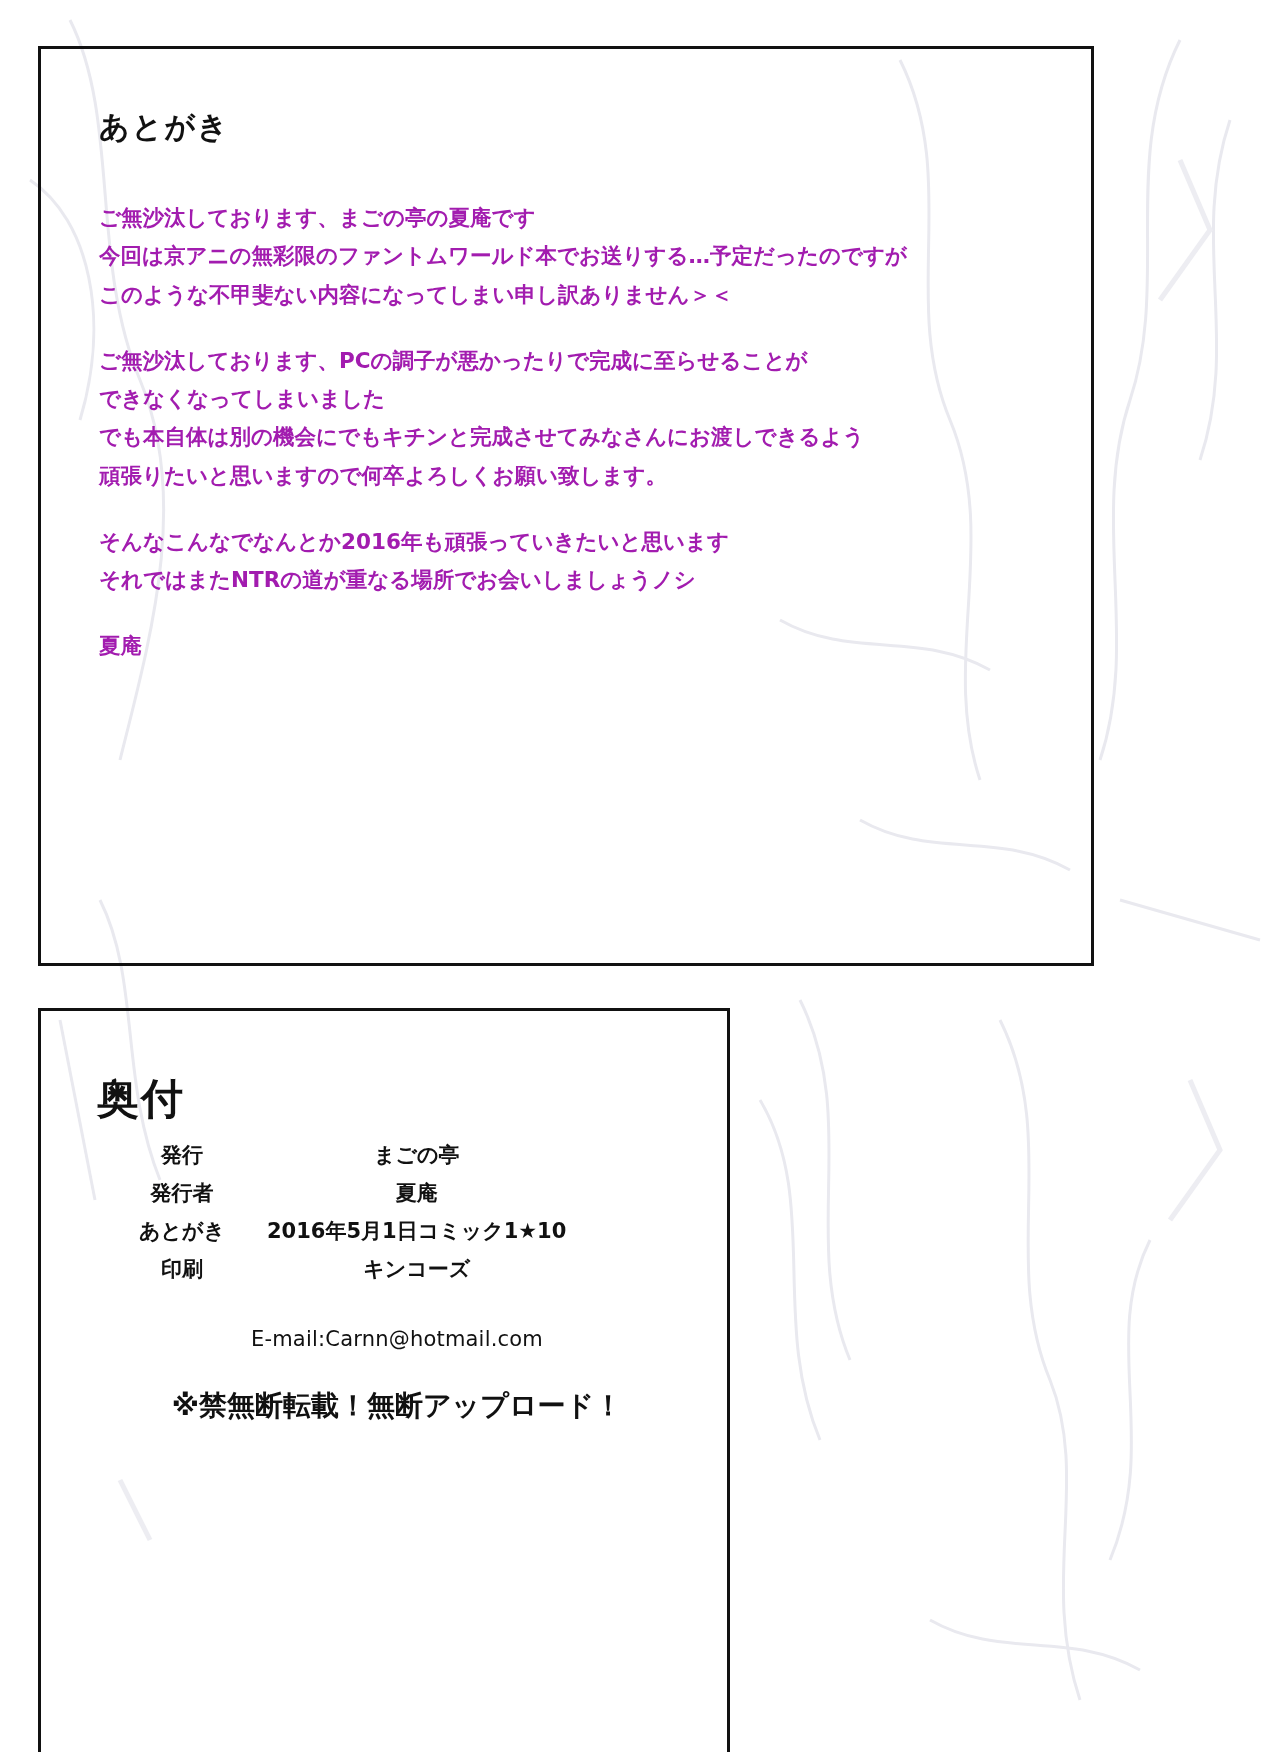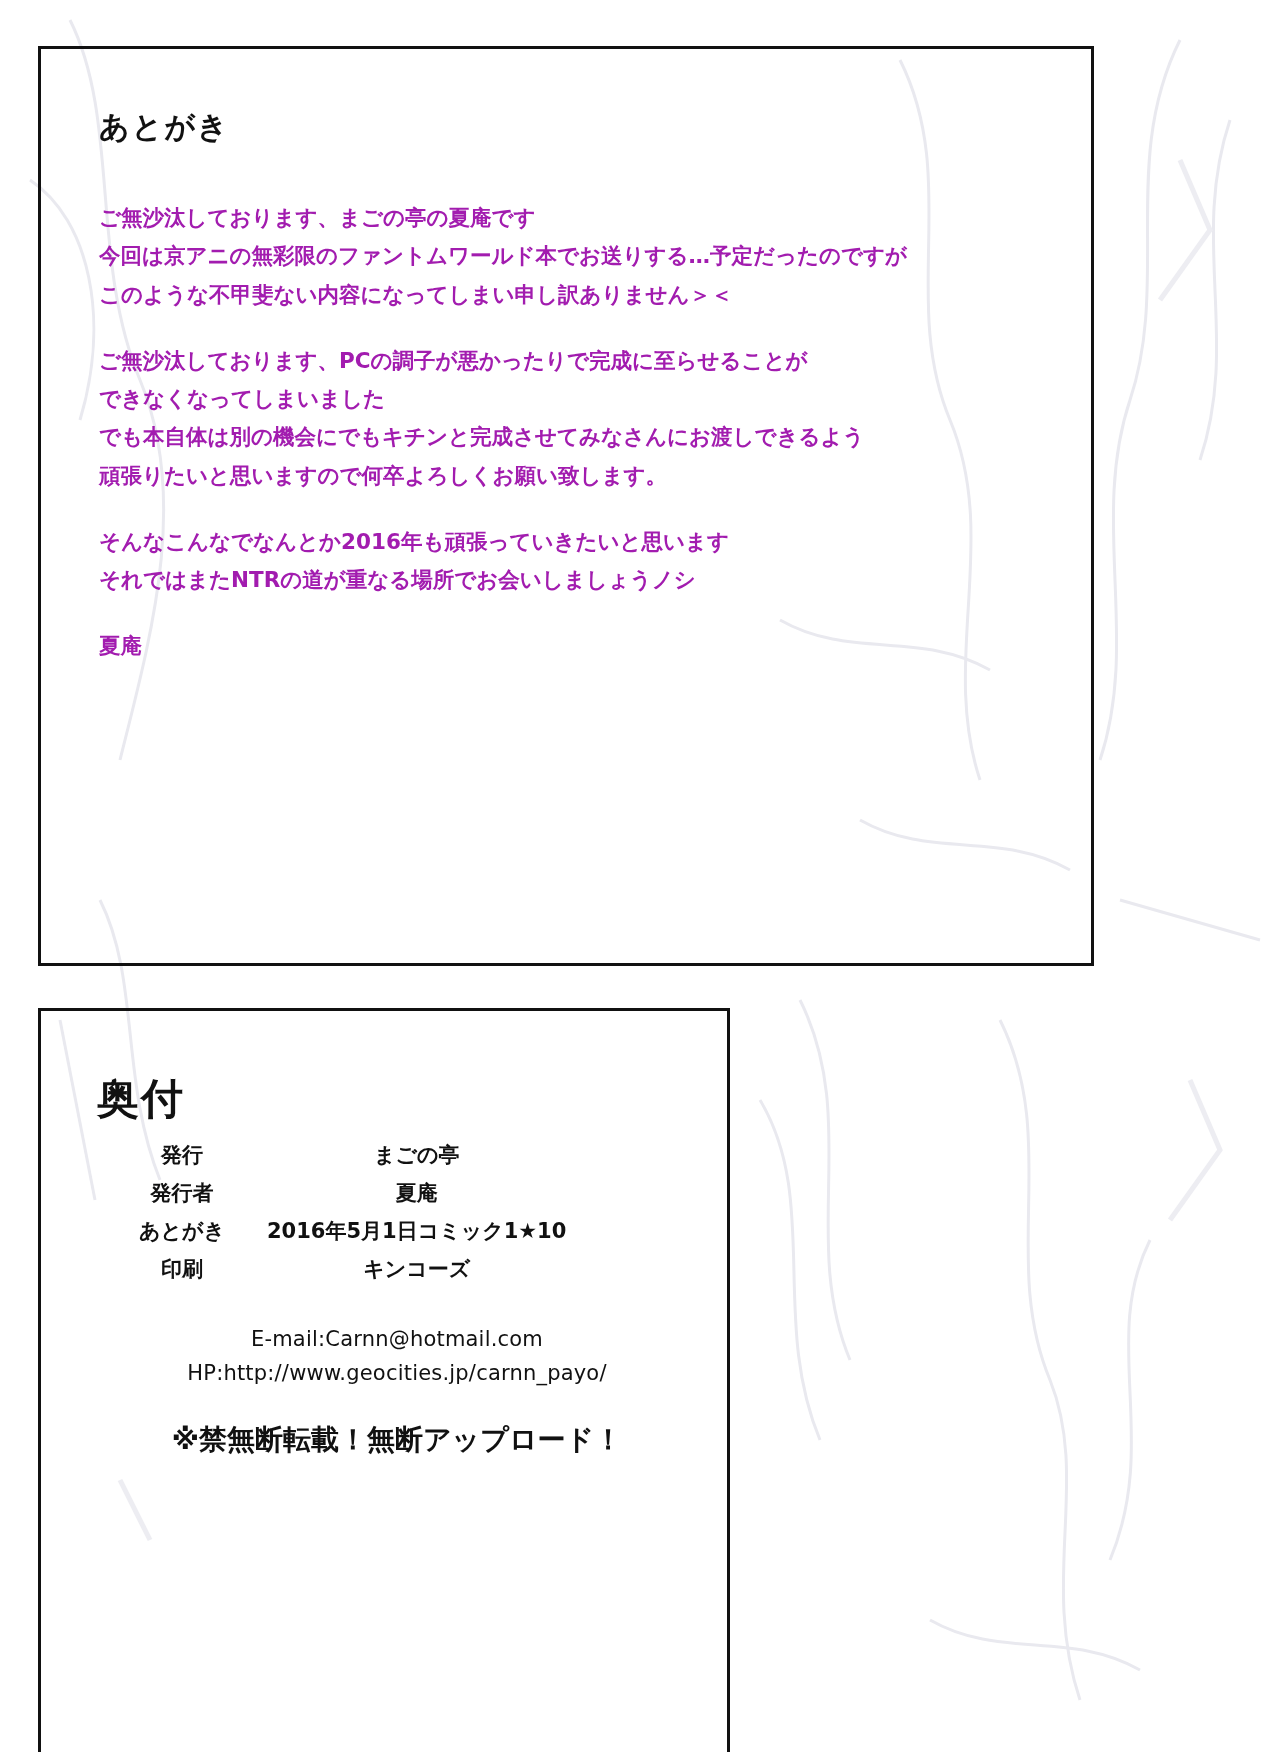--- a/index.html
+++ b/index.html
@@ -202,20 +202,19 @@
           </tr>
           <tr>
             <td class="cred-label">印刷</td>
             <td class="cred-value">キンコーズ</td>
           </tr>
         </tbody>
       </table>
 
       <div class="contact-block">
         <p class="contact-line">E-mail:Carnn@hotmail.com</p>
-        <p class="contact-line">HP:http://www.geocities.jp/carnn_payo/</p>
       </div>
 
       <p class="notice">※禁無断転載！無断アップロード！</p>
     </div>
   </section>
 
 </div>
 
 </body></html>

